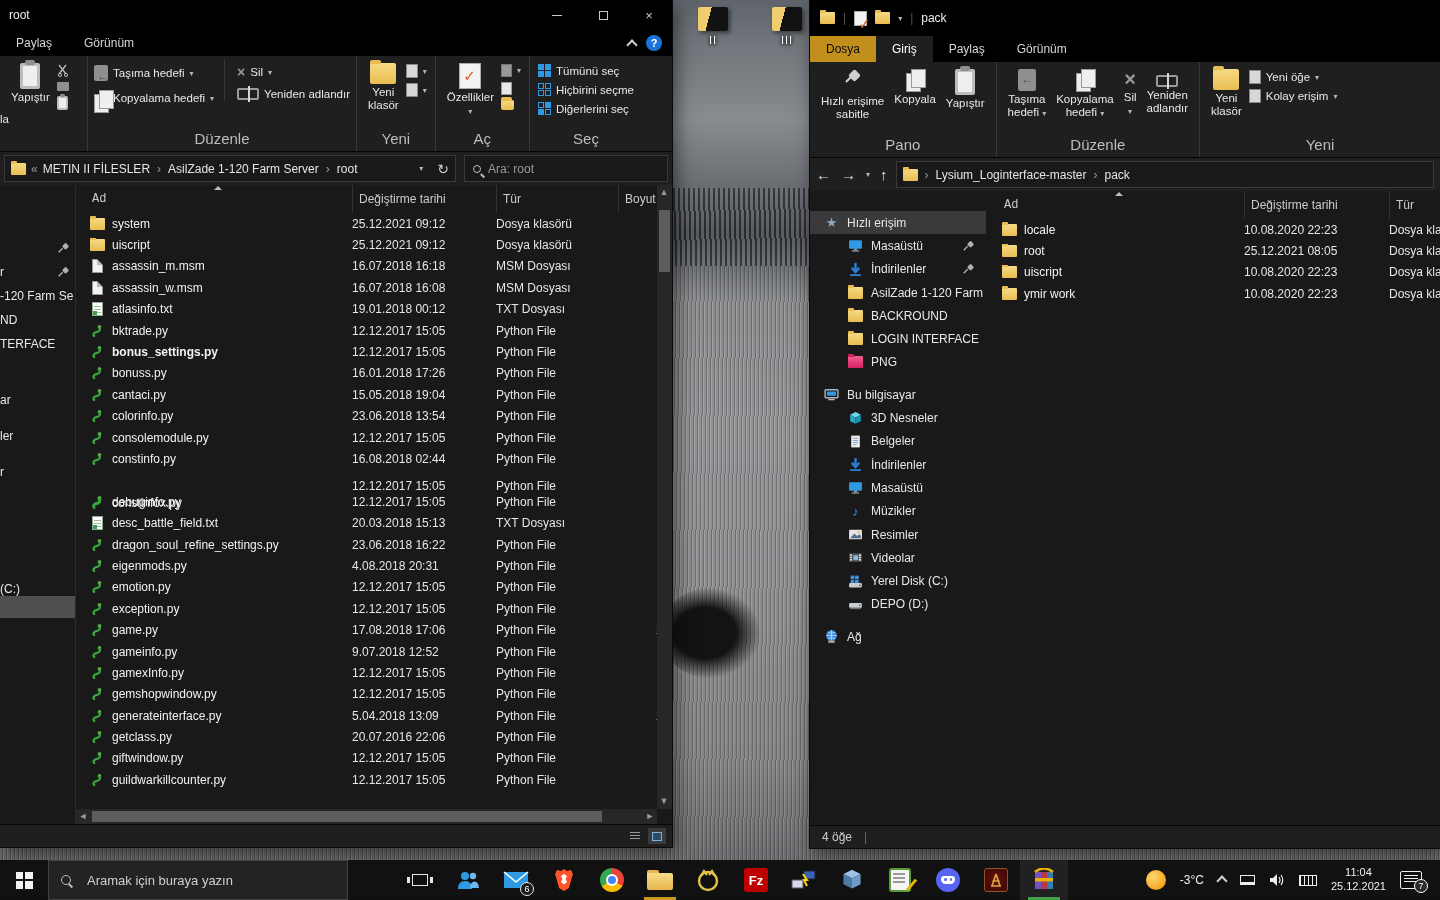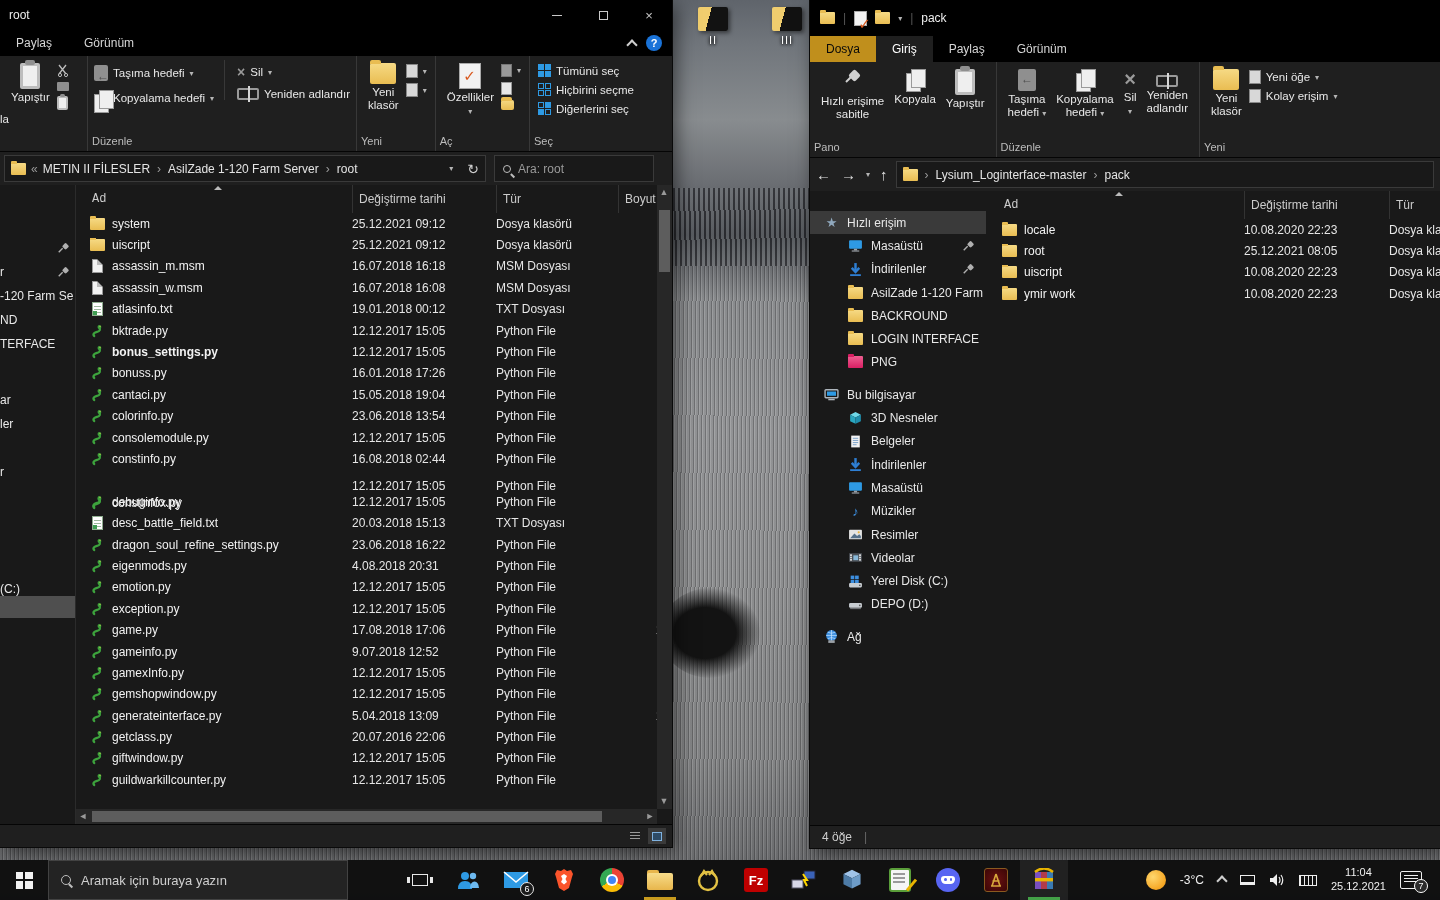--- a/index.html
+++ b/index.html
@@ -39,21 +39,21 @@
   .tabsrow .right-tools{margin-left:auto;display:flex;align-items:center;gap:10px;padding-right:10px;}
   .chev-up{width:8px;height:8px;border-left:2px solid #cfcfcf;border-top:2px solid #cfcfcf;transform:rotate(45deg);margin-top:4px;}
   .helpdot{width:16px;height:16px;border-radius:50%;background:#1a73d8;color:#fff;font-size:11px;font-weight:bold;
     display:flex;align-items:center;justify-content:center;}
 
   
   .ribbon{background:#1f1f1f;height:96px;display:flex;flex:0 0 auto;border-bottom:1px solid #050505;overflow:hidden;}
   .rgroup{display:flex;flex-direction:column;border-right:1px solid #383838;}
   .rgroup:last-child{border-right:none;}
   .rgroup-body{flex:1;display:flex;align-items:flex-start;padding:4px 6px 0;}
-  .rgroup-label{color:#bdbdbd;font-size:11px;padding:1px 4px 4px;}
+  .rgroup-label{text-align:center;color:#bdbdbd;font-size:15px;padding:1px 4px 4px;}
   .bigbtn{display:flex;flex-direction:column;align-items:center;text-align:center;gap:2px;padding:3px 5px;
     color:#e8e8e8;font-size:11.5px;line-height:1.15;}
   .smallcol{display:flex;flex-direction:column;gap:5px;padding:4px 2px;}
   .smallbtn{display:flex;align-items:center;gap:5px;font-size:11.5px;color:#e8e8e8;white-space:nowrap;}
   .stack2{display:flex;flex-direction:column;gap:9px;padding-top:5px;}
   .dd{font-size:8px;color:#b5b5b5;}
   .partial-label{position:absolute;left:0;bottom:26px;font-size:11.5px;color:#e8e8e8;}
 
   
   .ic{display:inline-block;position:relative;flex:0 0 auto;}
@@ -88,21 +88,21 @@
   .ic-arrowdoc:after{content:"←";position:absolute;left:3px;top:4px;color:#5c5c5c;font-size:12px;font-weight:bold;color:#4e4e4e;}
   .ic-sm-new{width:12px;height:14px;background:#d8d8d8;border:1px solid #888;}
   .ic-wbox{width:12px;height:9px;background:#8f8f8f;border-radius:1px;}
 
   
   .addrrow{height:33px;display:flex;align-items:center;background:#1f1f1f;flex:0 0 auto;gap:8px;}
   .navbtns{display:flex;align-items:center;gap:10px;color:#e0e0e0;font-size:15px;}
   .box{background:#191919;border:1px solid #3a3a3a;height:27px;display:flex;align-items:center;color:#e4e4e4;}
   .crumbbox{flex:1;padding:0 6px;gap:5px;overflow:hidden;white-space:nowrap;}
   .crumb-sep{color:#9a9a9a;font-size:12px;padding:0 2px;}
-  .searchbox{width:160px;padding:0 8px;gap:7px;color:#9a9a9a;flex:0 0 auto;}
+  .searchbox{width:204px;padding:0 8px;gap:7px;color:#9a9a9a;flex:0 0 auto;}
   .mag{width:8px;height:8px;border:1.5px solid #bdbdbd;border-radius:50%;position:relative;flex:0 0 auto;}
   .mag:after{content:"";position:absolute;left:7px;top:7px;width:5px;height:1.5px;background:#bdbdbd;transform:rotate(45deg);transform-origin:left;}
   .refresh{color:#cfcfcf;font-size:14px;}
 
   
   .content{flex:1;display:flex;background:#191919;overflow:hidden;position:relative;}
   .statusbar{height:23px;background:#1f1f1f;border-top:1px solid #050505;display:flex;align-items:center;flex:0 0 auto;color:#cfcfcf;}
   .listhead{display:grid;align-items:center;height:28px;color:#cccccc;}
   .listhead .hc{padding-left:6px;height:100%;display:flex;align-items:center;border-left:1px solid #333;position:relative;}
   .listhead .hc:first-child{border-left:none;font-family:Liberation Mono, monospace;}
@@ -151,21 +151,21 @@
   .vb{width:18px;height:16px;display:flex;align-items:center;justify-content:center;}
   .vb1 i{display:block;width:10px;height:8px;background:repeating-linear-gradient(#9a9a9a 0 1px,transparent 1px 3px);}
   .vb2{background:#3a3a3a;}
   .vb2 i{display:block;width:10px;height:9px;border:1px solid #7fb2e0;background:#2e4b66;}
 
   
   .taskbar{position:absolute;left:0;right:0;bottom:0;height:40px;background:#0d0d0df2;display:flex;align-items:stretch;z-index:50;}
   .tb-start{width:48px;display:flex;align-items:center;justify-content:center;}
   .winlogo{width:17px;height:17px;display:grid;grid-template-columns:1fr 1fr;gap:2px;}
   .winlogo i{background:#f2f2f2;}
-  .tb-search{width:300px;background:#232323;border:1px solid #424242;display:flex;align-items:center;gap:10px;padding:0 12px;color:#cfcfcf;font-size:13px;}
+  .tb-search{width:300px;background:#232323;border:1px solid #424242;display:flex;align-items:center;gap:16px;padding:0 12px;color:#cfcfcf;font-size:13px;}
   .tb-icons{display:flex;margin-left:48px;}
   .slot{width:48px;display:flex;align-items:center;justify-content:center;position:relative;}
   .slot .underline{position:absolute;bottom:0;left:8px;right:8px;height:3px;}
   .slot.active-explorer .underline{background:#c79a1e;}
   .slot.active-winrar{background:rgba(255,255,255,.07);}
   .slot.active-winrar .underline{background:#43a047;}
   .badge{position:absolute;right:6px;bottom:4px;width:14px;height:14px;border-radius:50%;background:#1a1a1a;
     border:1px solid #e8e8e8;color:#fff;font-size:9px;display:flex;align-items:center;justify-content:center;}
   .tb-tray{margin-left:auto;display:flex;align-items:center;gap:2px;padding-right:4px;color:#f0f0f0;}
   .tray-item{display:flex;align-items:center;justify-content:center;height:100%;padding:0 6px;font-size:12px;}
@@ -388,21 +388,21 @@
         </div>
         <div class="frag" style="top:124px">
           <span>ND</span>
         </div>
         <div class="frag" style="top:148px">
           <span>TERFACE</span>
         </div>
         <div class="frag" style="top:204px">
           <span>ar</span>
         </div>
-        <div class="frag" style="top:228px">
+        <div class="frag" style="top:240px">
           <span>ler</span>
         </div>
         <div class="frag" style="top:276px">
           <span>r</span>
         </div>
         <div class="frag" style="top:393px">
           <span>(C:)</span>
         </div>
         <div class="frag hl" style="top:411px">
           <span></span>

